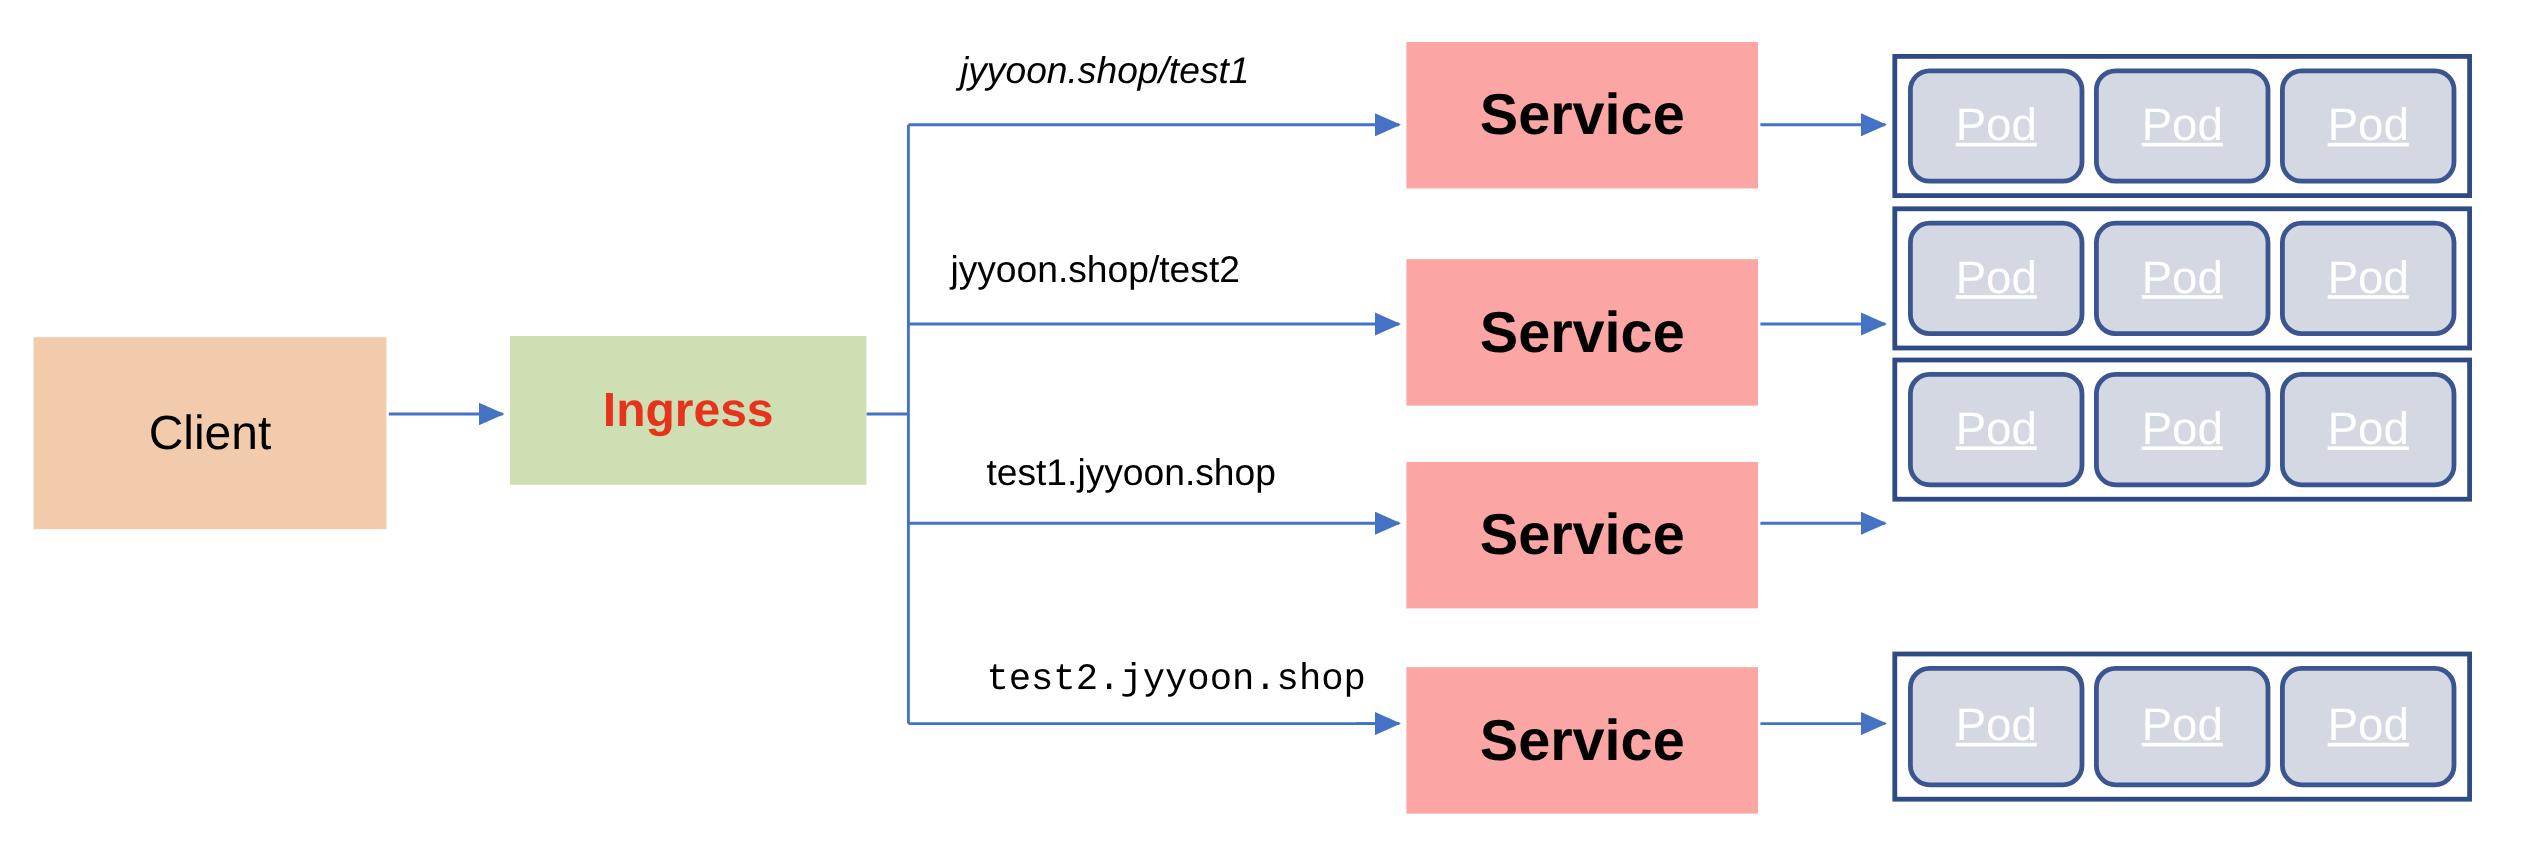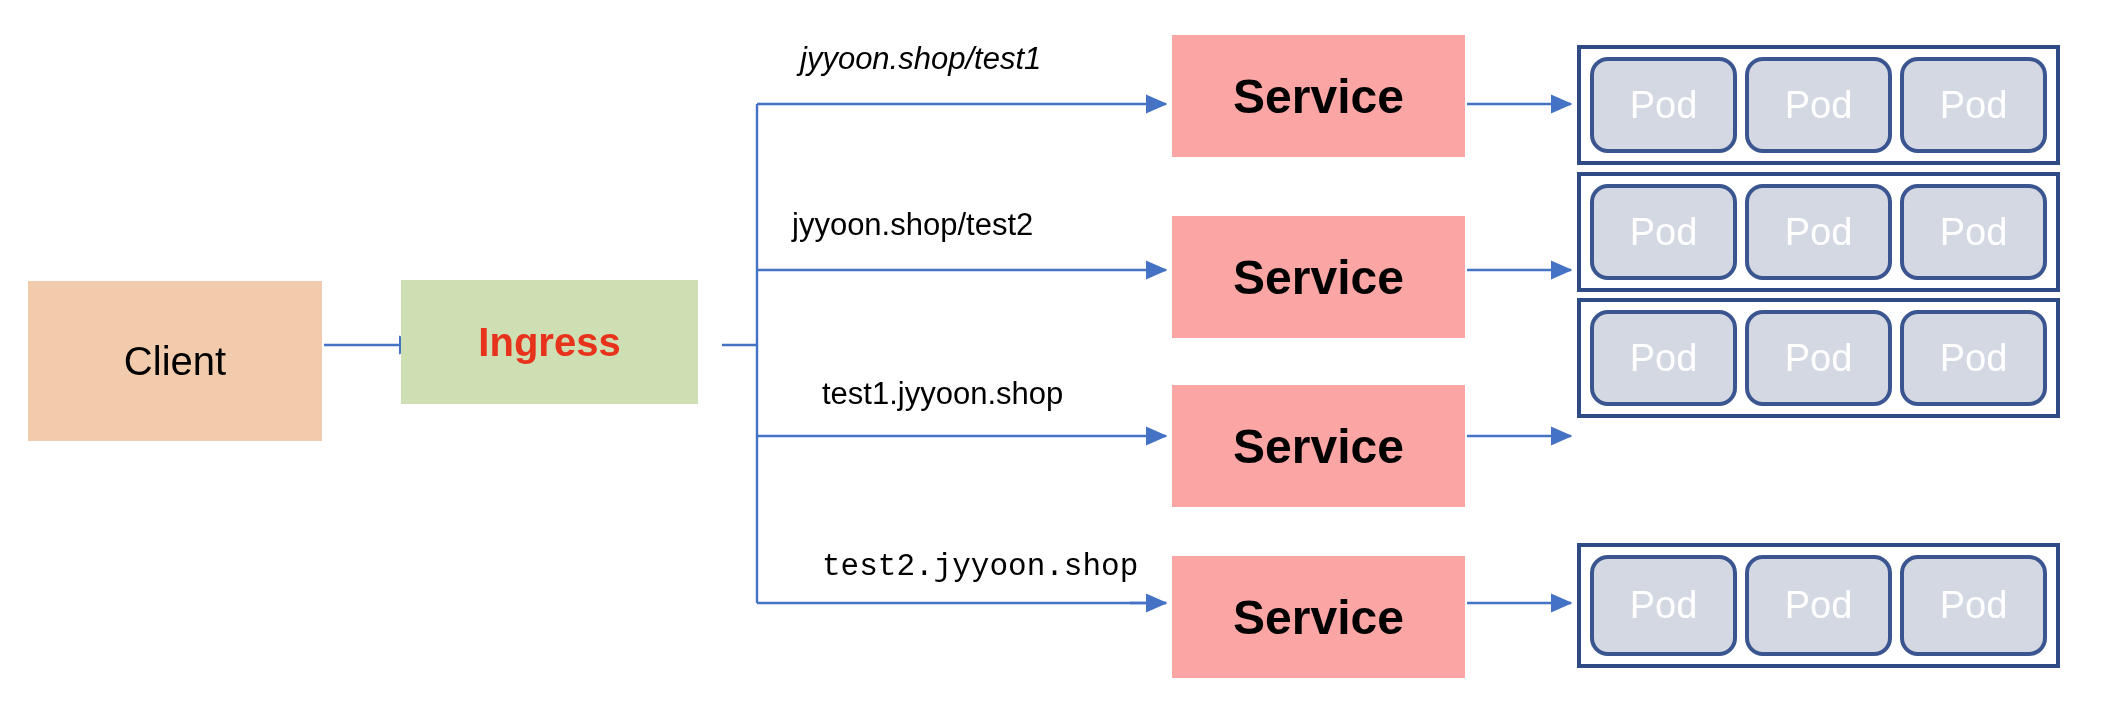--- a/index.html
+++ b/index.html
@@ -67,20 +67,21 @@
     margin-right: 8px;
     border: 4px solid #3a5590;
     border-radius: 18px;
     background: #d3d8e2;
     color: #ffffff;
     font-size: 38px;
     font-weight: 400;
     display: flex;
     align-items: center;
     justify-content: center;
+    text-decoration: underline;
   }
   .pod:last-child {
     margin-right: 0;
   }
   .route-label {
     position: absolute;
     color: #000000;
     font-size: 31px;
     white-space: nowrap;
   }
@@ -115,21 +116,21 @@
     <line x1="1467" y1="104" x2="1571" y2="104" stroke="#4472c4" stroke-width="2.4" marker-end="url(#arrowhead)"></line>
     <line x1="1467" y1="270" x2="1571" y2="270" stroke="#4472c4" stroke-width="2.4" marker-end="url(#arrowhead)"></line>
     <line x1="1467" y1="436" x2="1571" y2="436" stroke="#4472c4" stroke-width="2.4" marker-end="url(#arrowhead)"></line>
     <line x1="1467" y1="603" x2="1571" y2="603" stroke="#4472c4" stroke-width="2.4" marker-end="url(#arrowhead)"></line>
   </svg>
 
   <div class="node client-box" style="left:28px; top:281px; width:294px; height:160px;">
     <span>Client</span>
   </div>
 
-  <div class="node ingress-box" style="left:401px; top:280px; width:297px; height:124px;">
+  <div class="node ingress-box" style="left:425px; top:280px; width:297px; height:124px;">
     <span>Ingress</span>
   </div>
 
   <div class="route-label" style="left:800px; top:41px;font-style:italic;">jyyoon.shop/test1</div>
   <div class="node service-box" style="left:1172px; top:35px; width:293px; height:122px;">
     <span>Service</span>
   </div>
   <div class="pod-group" style="left:1577px; top:45px; width:483px; height:120px;">
     <div class="pod">Pod</div>
     <div class="pod">Pod</div>

